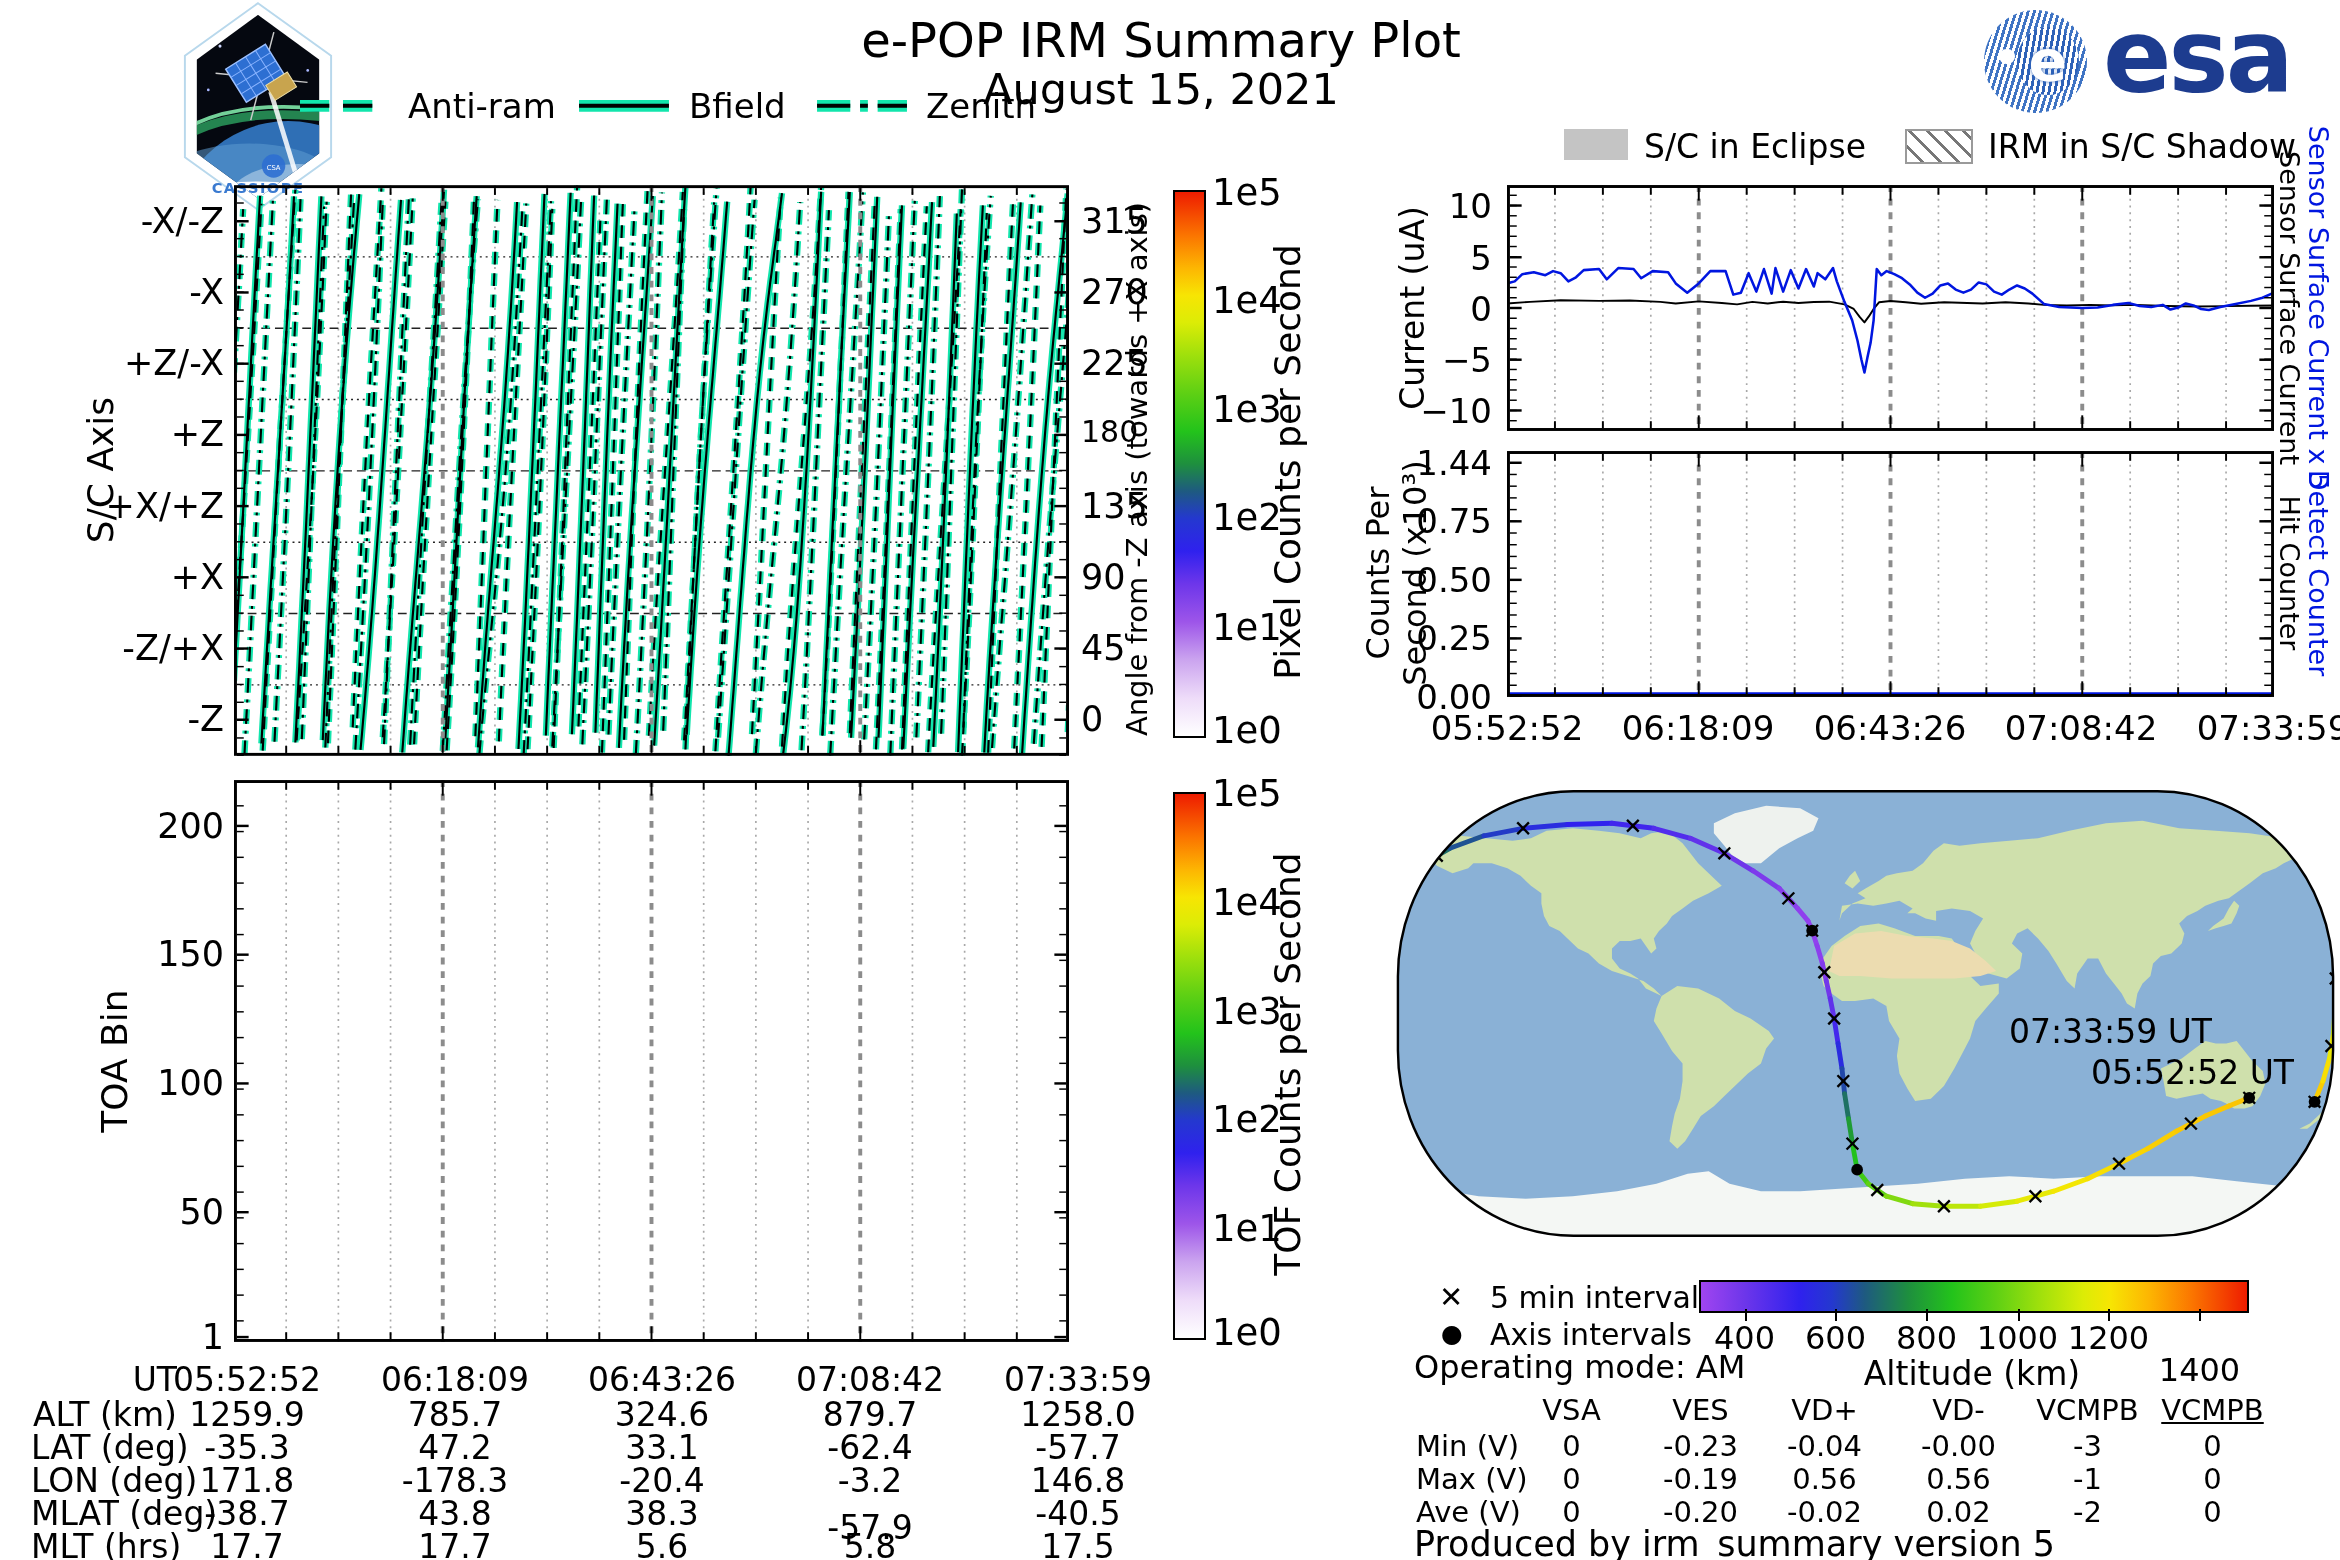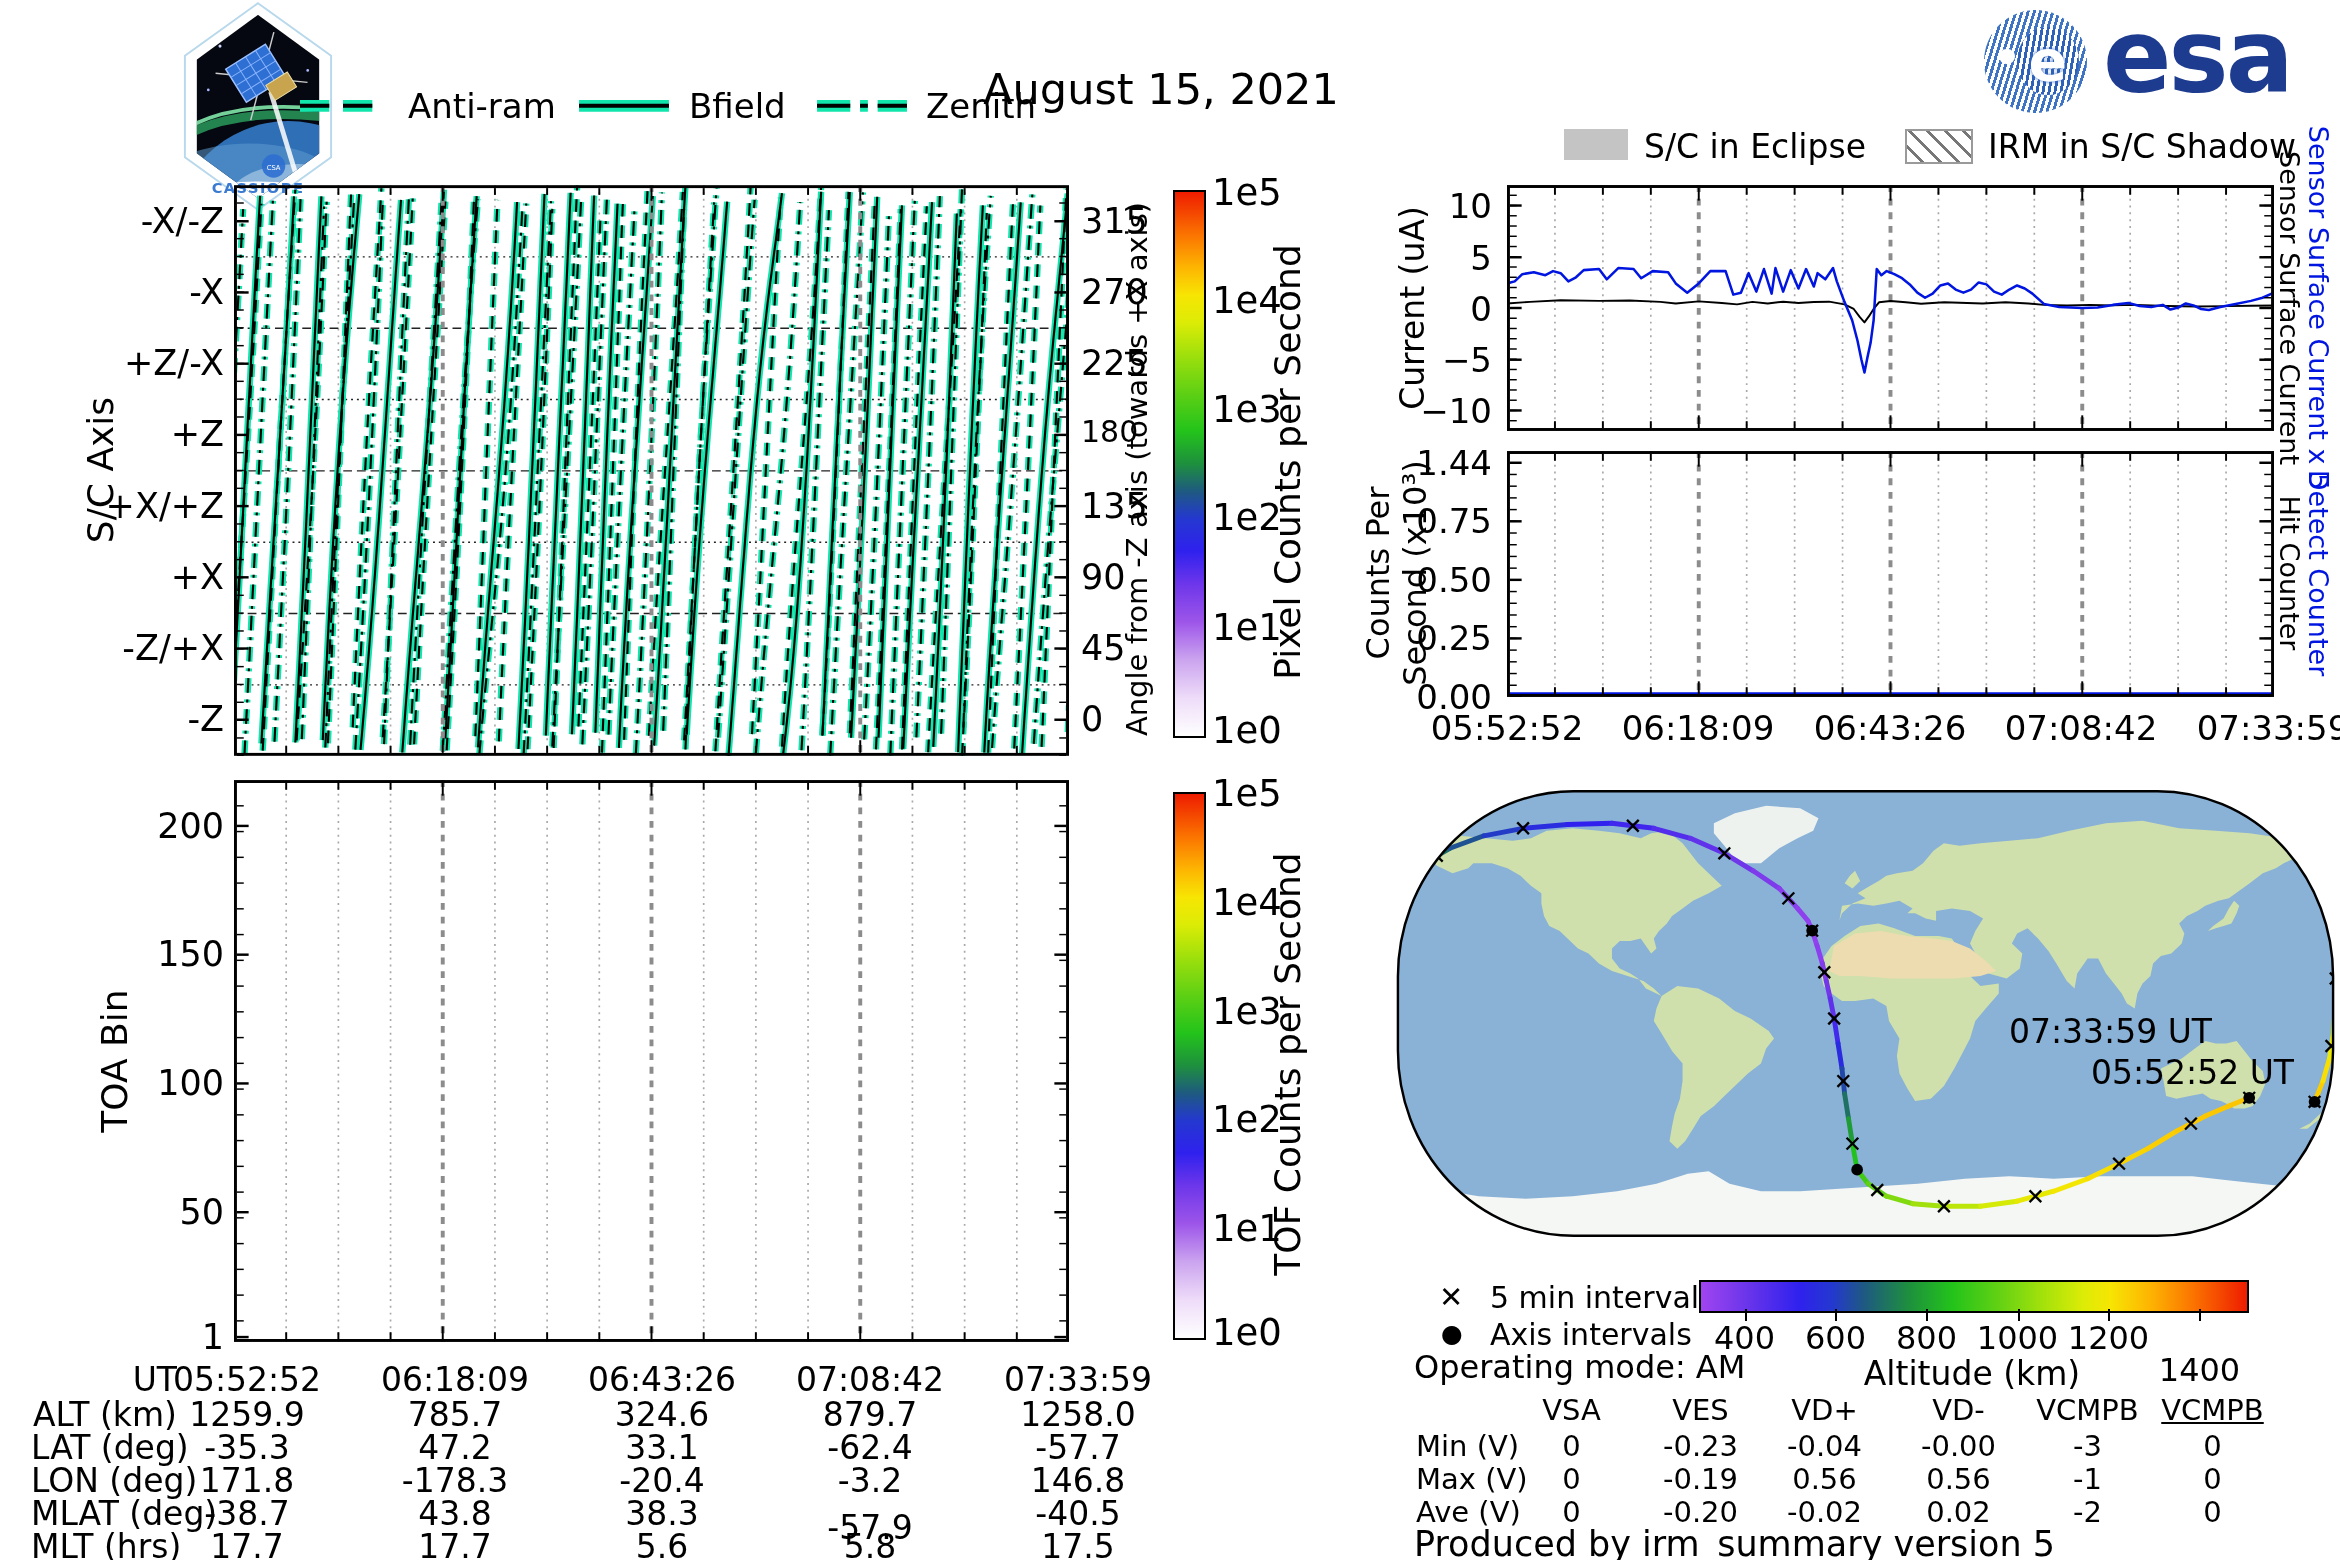--- a/index.html
+++ b/index.html
@@ -70,20 +70,21 @@
           <rect x="82" y="88" width="26" height="18" fill="#c8a44e" stroke="#efe0a8" stroke-width="1"></rect>
         </g>
         <ellipse cx="79" cy="214" rx="92" ry="30" fill="#ffffff"></ellipse>
         <circle cx="95" cy="168" r="12" fill="#2d6fd2" opacity="0.9"></circle>
         <text x="95" y="172" font-size="7" fill="#ffffff" text-anchor="middle" font-family="DejaVu Sans, sans-serif">CSA</text>
       </g>
       <text x="79" y="196" font-size="15" font-weight="bold" letter-spacing="1.5" fill="#3a7ad0" text-anchor="middle" font-family="DejaVu Sans, sans-serif">CASSIOPE</text>
     </svg>
   </div>
 
+  <div class="abs title1" style="left:1161px;top:11.7px;transform:translateX(-50%);">e-POP IRM Summary Plot</div>
   <div class="abs title2" style="left:1161px;top:64px;transform:translateX(-50%);">August 15, 2021</div>
 
   <div class="abs" style="left:1980px;top:7.8px;width:351px;height:109px;">
     <div class="abs" style="left:3.9px;top:2px;width:103px;height:103px;border-radius:50%;overflow:hidden;
          background:repeating-linear-gradient(107deg,#3f74c4 0 2.9px,#ffffff 2.9px 5.9px);">
       <div class="abs" style="left:15.6px;top:39px;width:15.6px;height:15.6px;border-radius:50%;background:#ffffff;"></div>
       <div class="abs" style="left:33px;top:17.6px;width:62px;height:68px;border-radius:50%;
            background:repeating-linear-gradient(100deg,#2e62b8 0 2.9px,#ffffff 2.9px 5.9px);
            display:flex;align-items:center;justify-content:center;">
         <span style="font-size:57px;font-weight:bold;color:#ffffff;text-shadow:0 0 3.9px #2e62b8;">e</span>

